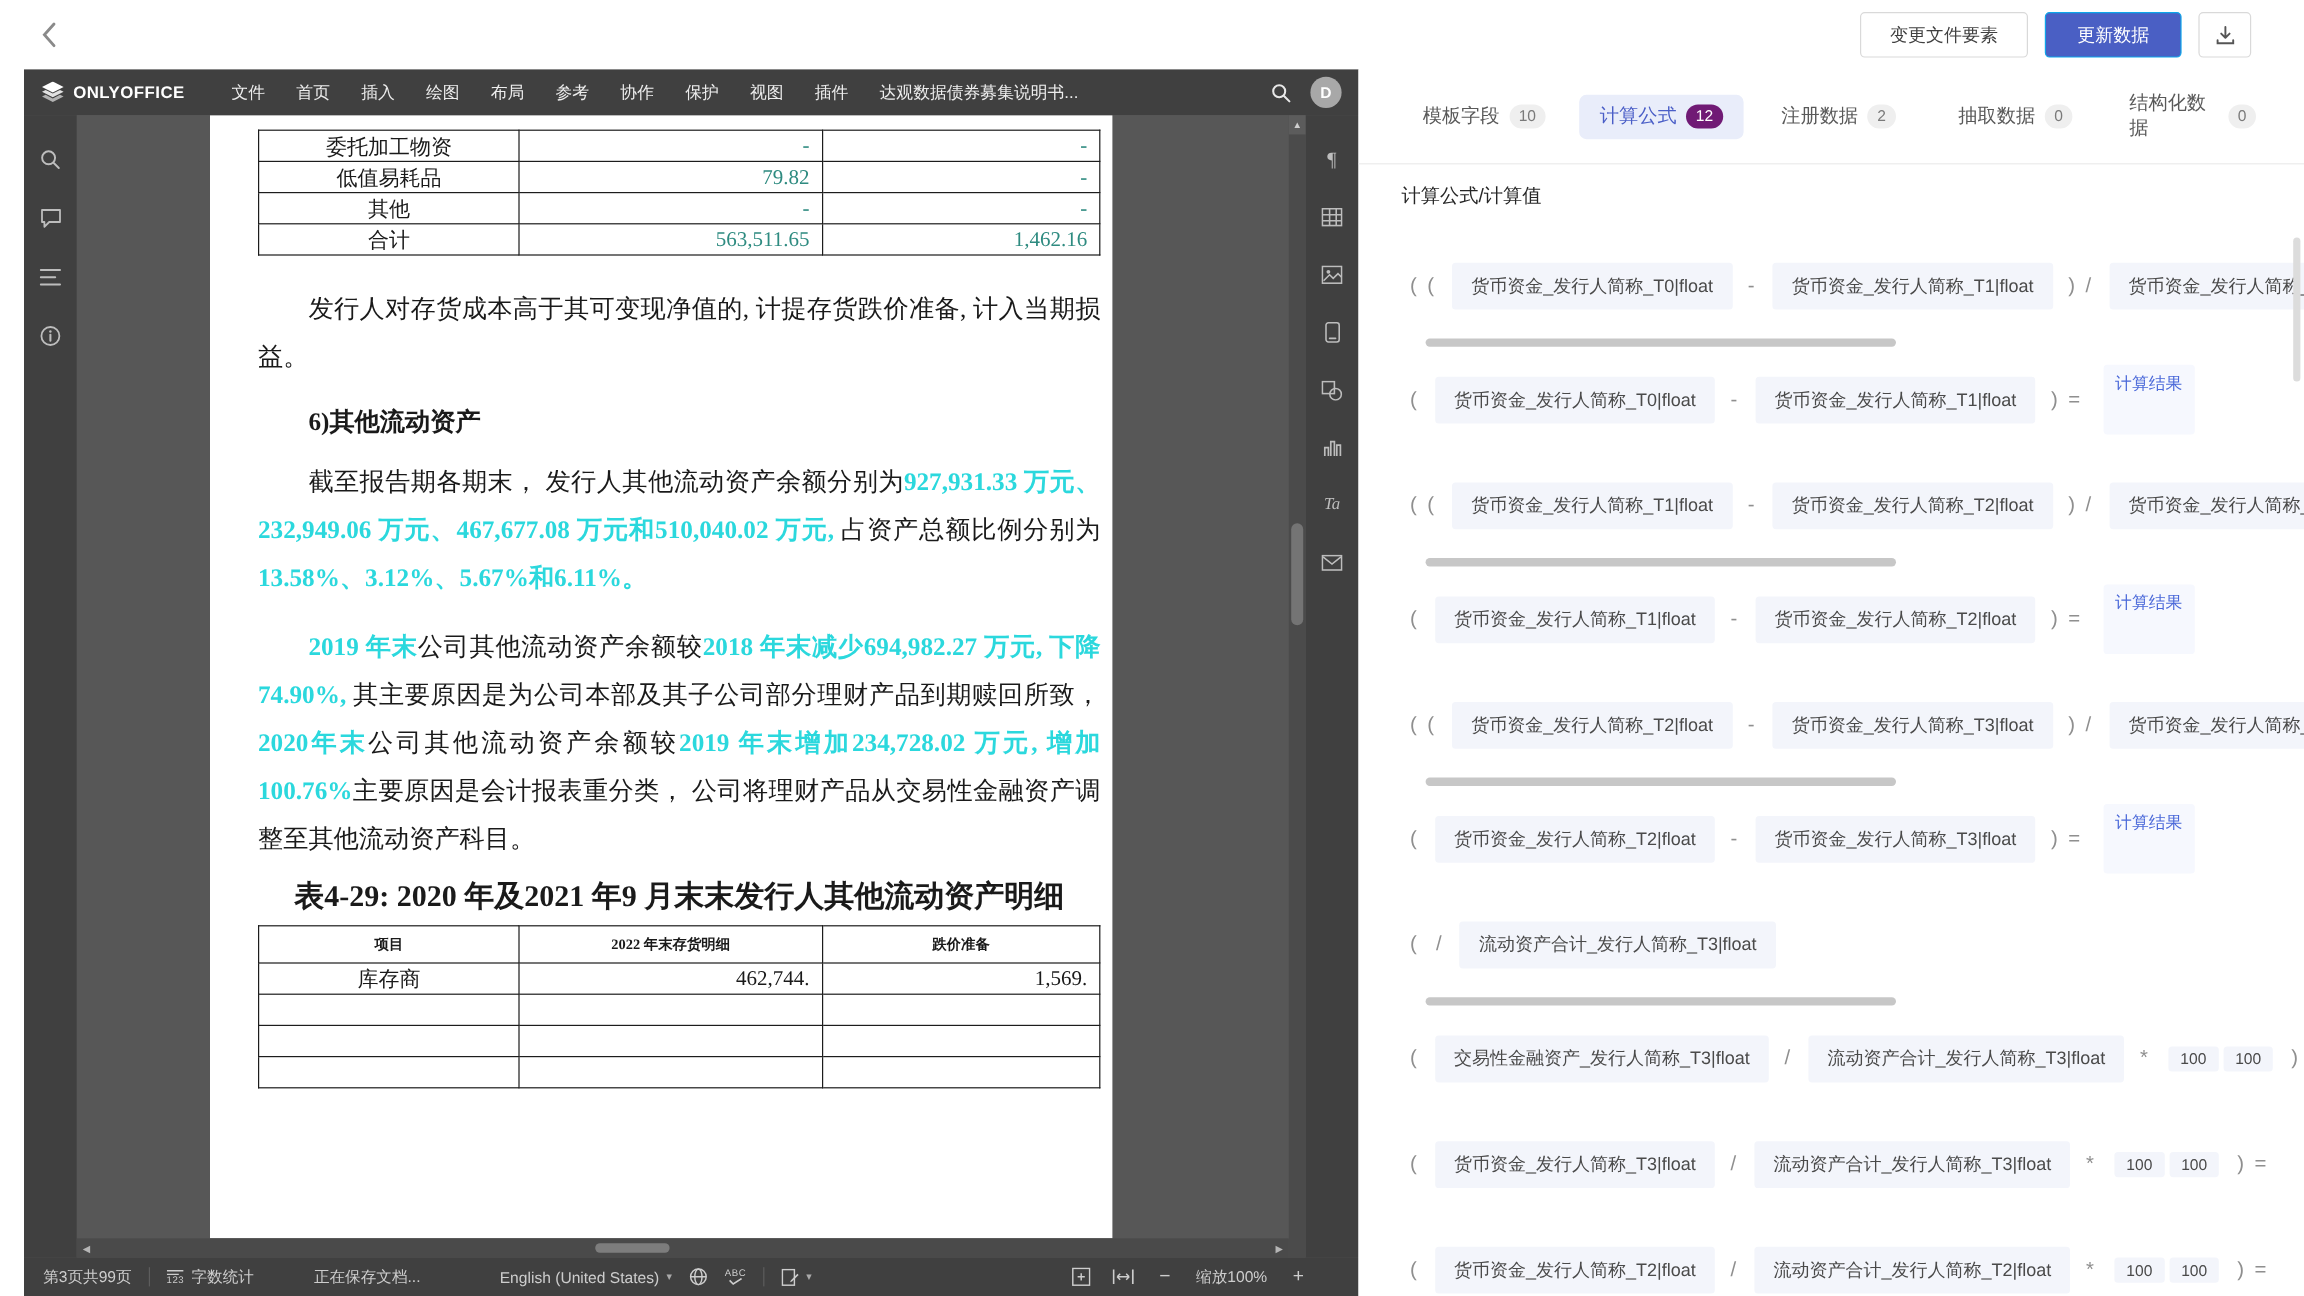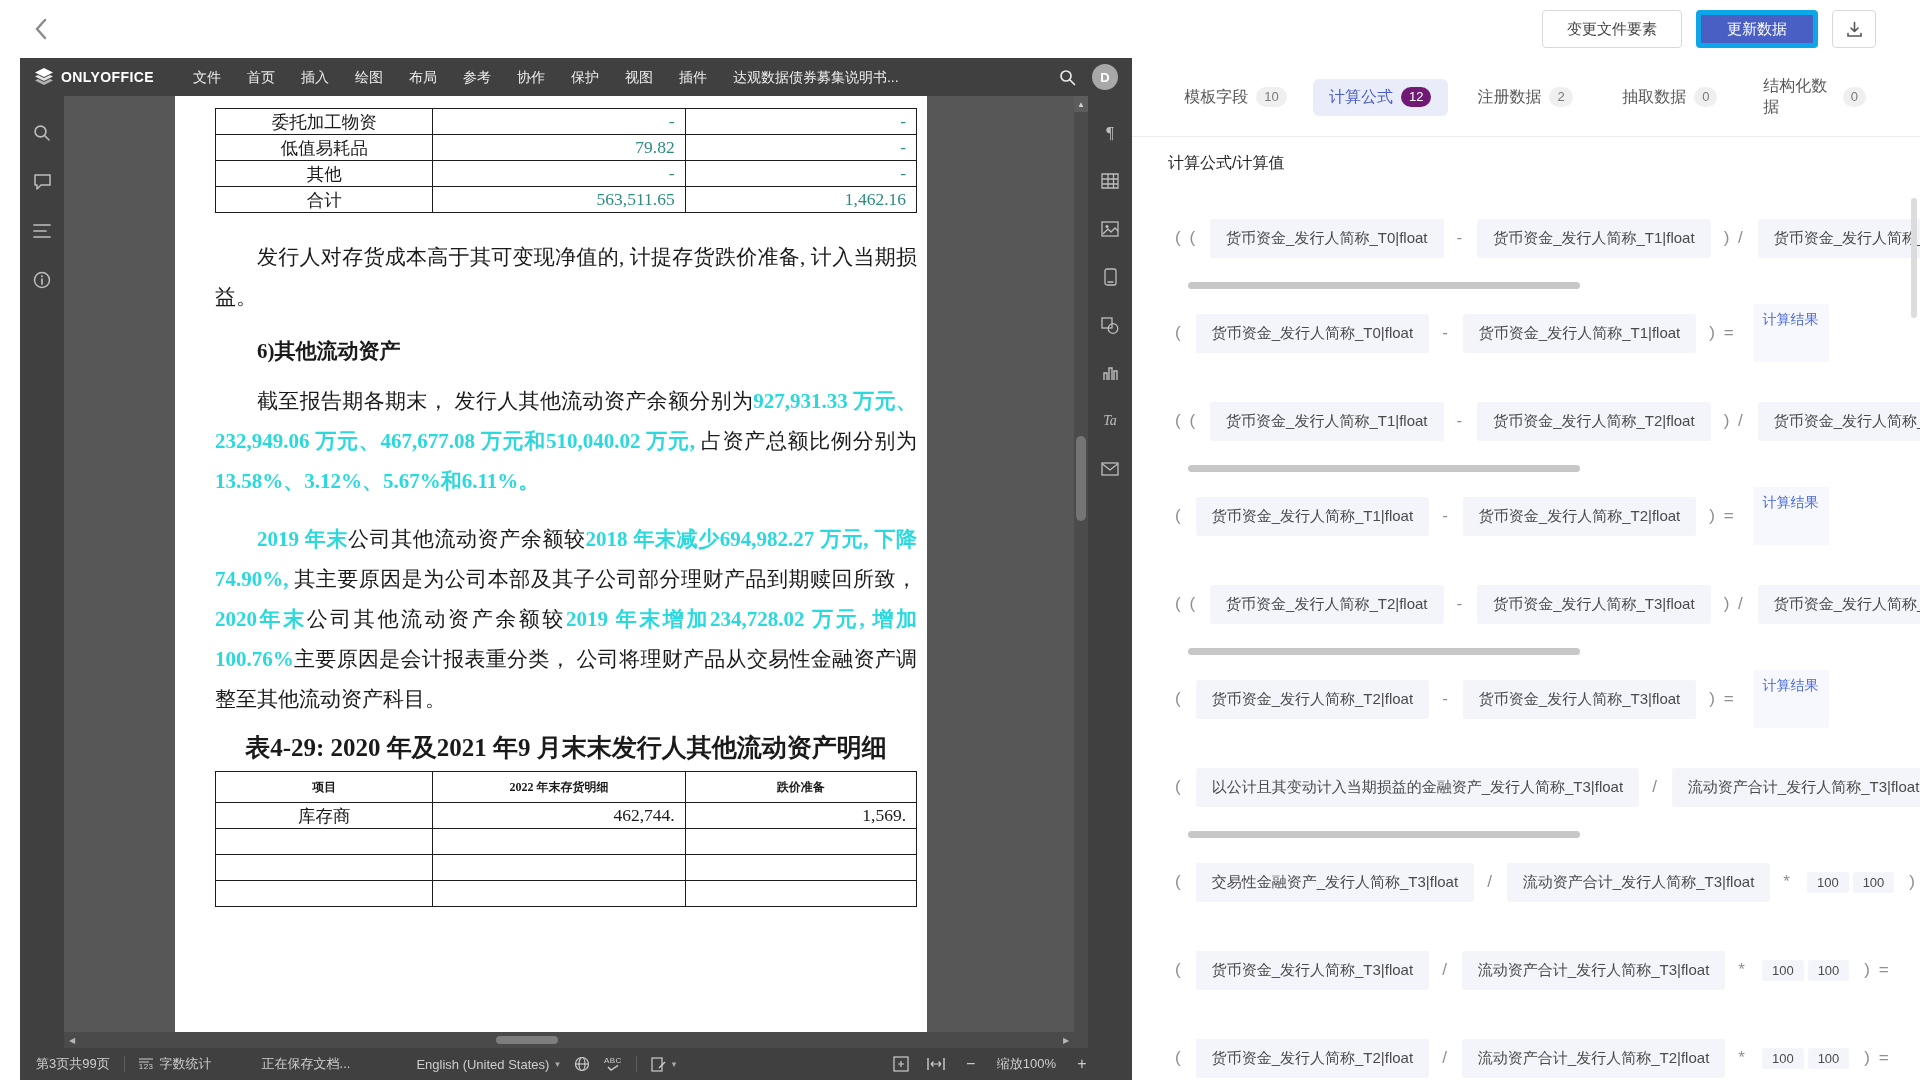--- a/index.html
+++ b/index.html
@@ -5,21 +5,21 @@
   html,body{margin:0;padding:0;width:1920px;height:1080px;overflow:hidden;background:#fff;
     font-family:"Liberation Sans",sans-serif;-webkit-font-smoothing:antialiased;}
   *{box-sizing:border-box;}
 
   
   .topbar{height:58px;display:flex;align-items:center;background:#fff;padding:0 28px;}
   .back-btn{background:none;border:none;color:#8a8a8a;font-size:26px;line-height:1;cursor:pointer;padding:0 6px;}
   .topbar-actions{margin-left:auto;display:flex;align-items:center;gap:14px;padding-right:16px;}
   .btn{height:38px;border-radius:4px;font-size:15px;cursor:pointer;font-family:inherit;}
   .btn-outline{background:#fff;border:1px solid #d9d9d9;color:#404040;padding:0 24px;}
-  .btn-primary{background:#4a5fc4;border:5px solid #0ea5e9;color:#fff;padding:0 26px;}
+  .btn-primary{background:#4a5fc4;border:1px solid #0ea5e9;color:#fff;padding:0 26px;}
   .btn-icon{width:44px;background:#fff;border:1px solid #d9d9d9;color:#555;
     display:flex;align-items:center;justify-content:center;}
 
   
   .main{display:flex;height:1022px;}
   .editor{width:1112px;margin-left:20px;display:flex;flex-direction:column;background:#575757;flex-shrink:0;}
 
   
   .menubar{height:38px;background:#404040;display:flex;align-items:center;padding:0 10px 0 14px;flex-shrink:0;}
   .logo{display:flex;align-items:center;gap:7px;margin-right:26px;}
@@ -75,21 +75,21 @@
     font-size:13px;padding:0 16px;gap:14px;flex-shrink:0;white-space:nowrap;}
   .sb-sep{width:1px;height:16px;background:#5d5d5d;}
   .sb-item{display:flex;align-items:center;gap:6px;cursor:pointer;text-align:center;}
   .caret{font-size:9px;color:#aaa;}
   .sb-zoom{margin-left:auto;display:flex;align-items:center;gap:18px;padding-right:26px;}
   .sb-btn{cursor:pointer;display:flex;align-items:center;justify-content:center;color:#cdcdcd;}
   .sb-minus,.sb-plus{font-size:16px;width:16px;}
 
   
   .panel{flex:1;background:#fff;display:flex;flex-direction:column;min-width:0;position:relative;overflow:hidden;}
-  .tabs{display:flex;align-items:center;gap:10px;padding:10px 38px 10px 36px;border-bottom:1px solid #ececec;flex-shrink:0;}
+  .tabs{display:flex;align-items:center;gap:10px;padding:10px 24px 10px 36px;border-bottom:1px solid #ececec;flex-shrink:0;}
   .tab{display:flex;align-items:center;gap:8px;padding:8px 16px;border-radius:6px;cursor:pointer;
     font-size:16px;color:#595959;flex:1;justify-content:center;max-width:170px;}
   .tab.active{background:#e9edfa;color:#4a5ec7;}
   .badge{background:#efefef;color:#7a7a7a;border-radius:10px;padding:1px 8px;font-size:13px;line-height:18px;}
   .badge-active{background:#701a75;color:#fff;}
   .panel-title{font-size:16px;color:#262626;padding:16px 0 6px 36px;flex-shrink:0;}
   .rows{padding:14px 0 0 36px;overflow:hidden;flex:1;}
   .frow{height:88px;display:flex;align-items:center;overflow:hidden;}
   .frow>*{flex-shrink:0;}
   .op{color:#8f8f8f;font-size:17px;margin:0 7px;letter-spacing:2px;}
@@ -457,21 +457,20 @@
         <div class="frow">
           <span class="op">(</span>
           <span class="pill">货币资金_发行人简称_T2|float</span>
           <span class="op">-</span>
           <span class="pill">货币资金_发行人简称_T3|float</span>
           <span class="op">) =</span>
           <div class="result">计算结果</div>
         </div>
         <div class="frow">
           <span class="op">(</span>
-          <span class="pill">以公计且其变动计入当期损益的金融资产_发行人简称_T3|float</span>
           <span class="op">/</span>
           <span class="pill">流动资产合计_发行人简称_T3|float</span>
         </div>
         <div class="divider"></div>
         <div class="frow">
           <span class="op">(</span>
           <span class="pill">交易性金融资产_发行人简称_T3|float</span>
           <span class="op">/</span>
           <span class="pill">流动资产合计_发行人简称_T3|float</span>
           <span class="op">*</span>

